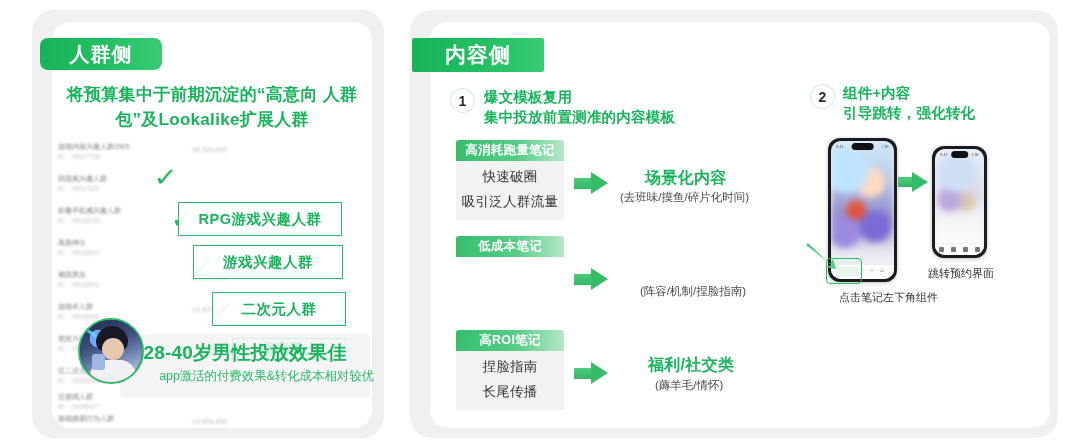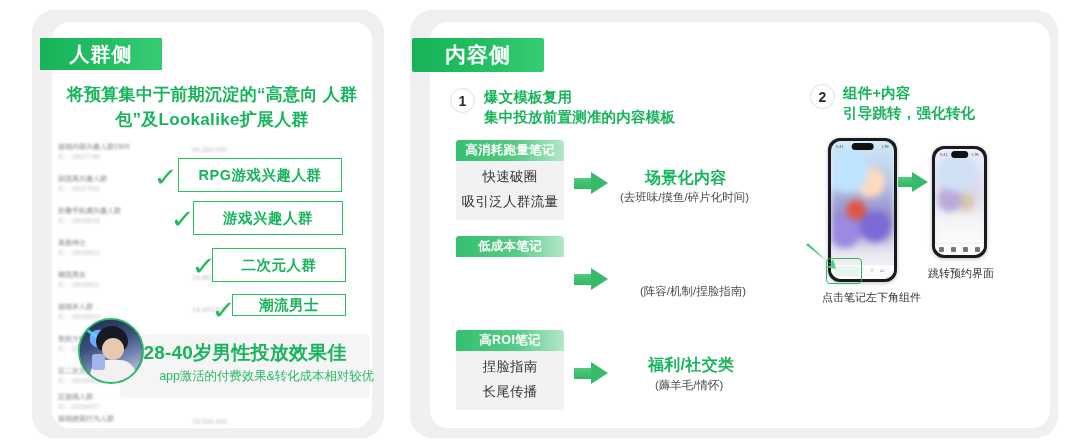--- a/index.html
+++ b/index.html
@@ -29,21 +29,21 @@
 
   
   .section-tag {
     position: absolute;
     display: flex; align-items: center; justify-content: center;
     color: #ffffff;
     font-weight: bold;
     letter-spacing: 1px;
     background: linear-gradient(90deg,#18b359 0%,#23bf62 55%,#37cc74 100%);
   }
-  #left-tag  { left: 40px;  top: 38px; width: 122px; height: 32px; font-size: 20px; border-radius: 0;}
+  #left-tag  { left: 40px;  top: 38px; width: 122px; height: 32px; font-size: 20px; border-radius: 8px;}
   #right-tag { left: 412px; top: 38px; width: 132px; height: 34px; font-size: 21px; border-radius: 2px;}
 
   
   #left-title {
     position: absolute; left: 56px; top: 82px; width: 312px;
     text-align: center; color: #17b45b;
     font-size: 17px; font-weight: bold; line-height: 25px;
     letter-spacing: .3px;
   }
 
@@ -76,20 +76,21 @@
   
   .pill {
     position: absolute;
     display: flex; align-items: center; justify-content: center;
     border: 1.8px solid #2bbd64;
     border-radius: 0;
     background: rgba(255,255,255,.92);
     color: #17b45b;
     font-size: 14.5px; font-weight: bold;
     letter-spacing: .5px;
+    margin-top: 44px;
   }
 
   
   #avatar {
     position: absolute; left: 78px; top: 318px;
     width: 66px; height: 66px; border-radius: 50%;
     border: 2px solid #2bbd64;
     overflow: hidden;
     background: #2a3350;
   }
@@ -268,21 +269,21 @@
   }
   #phone-arrow .head {
     position:absolute; left:14px; top:0; width:0; height:0;
     border-top:10px solid transparent; border-bottom:10px solid transparent;
     border-left:16px solid #36bc68;
   }
 
   .phone-cap {
     position: absolute; color: #333; font-size: 11px; white-space: nowrap;
   }
-  #cap-big   { left: 822px; top: 290px; }
+  #cap-big   { left: 839px; top: 290px; }
   #cap-small { left: 928px; top: 266px; }
 </style>
 </head>
 <body>
 
 <div class="stage">
 
   <div class="panel-shell" id="left-shell"></div>
   <div class="panel-inner" id="left-inner"></div>
 

